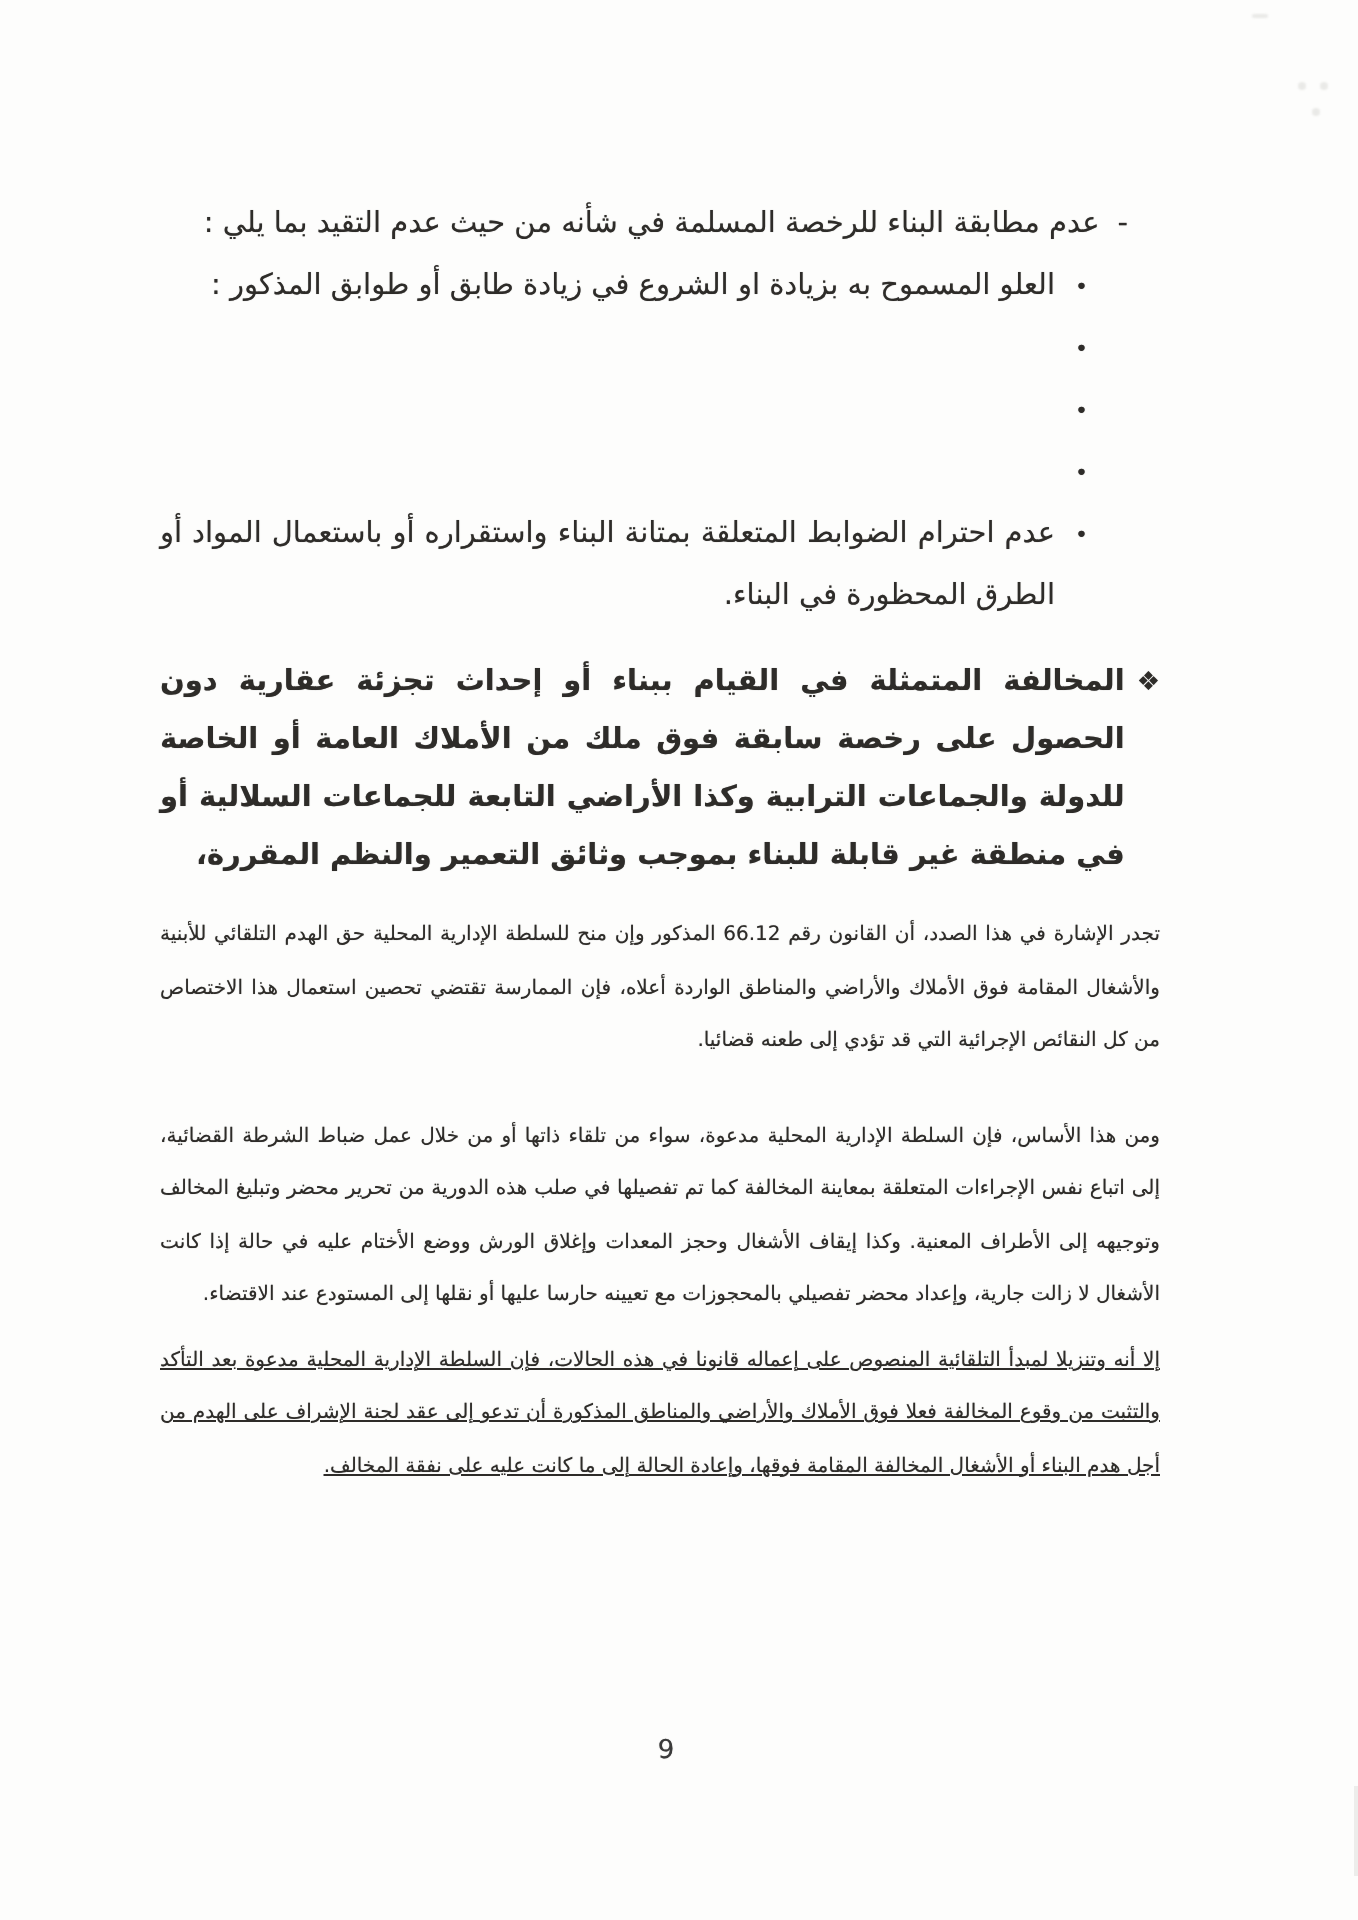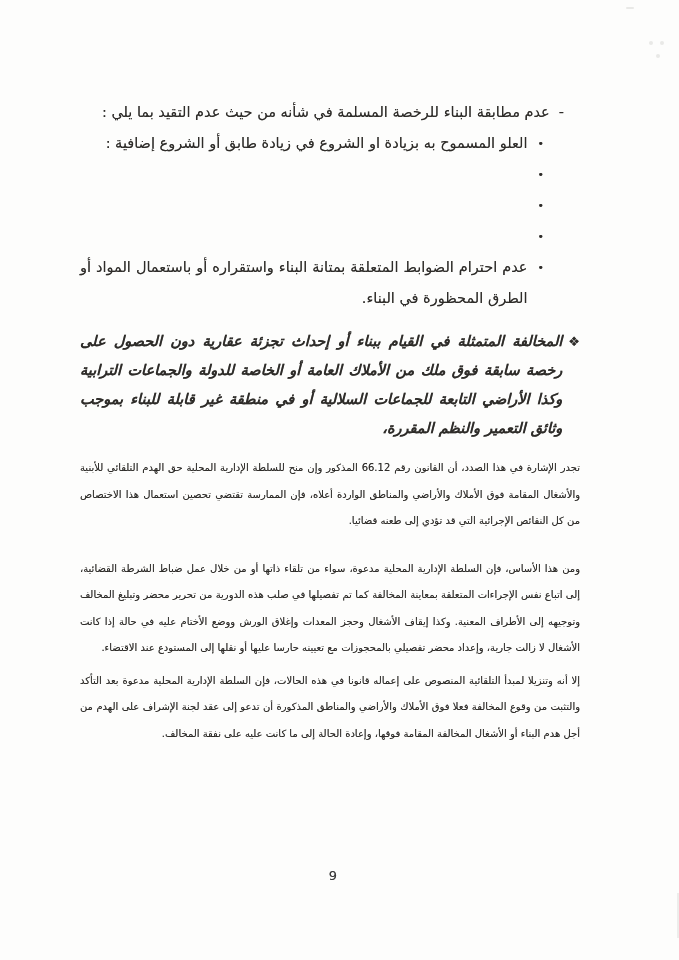--- a/index.html
+++ b/index.html
@@ -63,31 +63,31 @@
     margin-top: 13px;
     font-weight: bold;
     font-size: 14.5px;
     line-height: 29px;
   }
   .highlight .marker {
     flex: 0 0 auto;
     font-size: 13px;
     line-height: 29px;
   }
-  .hl-text { text-align: justify; font-style: italic; }
+  .hl-text { text-align: justify; }
   
   p.para {
     margin: 0;
     font-size: 10px;
     line-height: 26.5px;
     text-align: justify;
   }
   p.p1 { margin-top: 12px; }
   p.p2 { margin-top: 21px; }
-  p.p3 { margin-top: 6px; }
+  p.p3 { margin-top: 6px; text-decoration: underline; }
   
   .page-number {
     position: absolute;
     top: 868px;
     left: 318px;
     width: 30px;
     text-align: center;
     font-size: 13px;
     color: #3a3a3a;
   }
@@ -127,21 +127,21 @@
   <div class="content">
 
     <div class="dash-item">
       <span class="marker">-</span>
       <span class="li-text">عدم مطابقة البناء للرخصة المسلمة في شأنه من حيث عدم التقيد بما يلي :</span>
     </div>
 
     <ul class="bullets">
       <li>
         <span class="marker">•</span>
-        <span class="li-text">العلو المسموح به بزيادة او الشروع في زيادة طابق أو الشروع إضافية :</span>
+        <span class="li-text">العلو المسموح به بزيادة او الشروع في زيادة طابق أو طوابق المذكور :</span>
       </li>
       <li>
         <span class="marker">•</span>
       </li>
       <li>
         <span class="marker">•</span>
       </li>
       <li>
         <span class="marker">•</span>
       </li>

